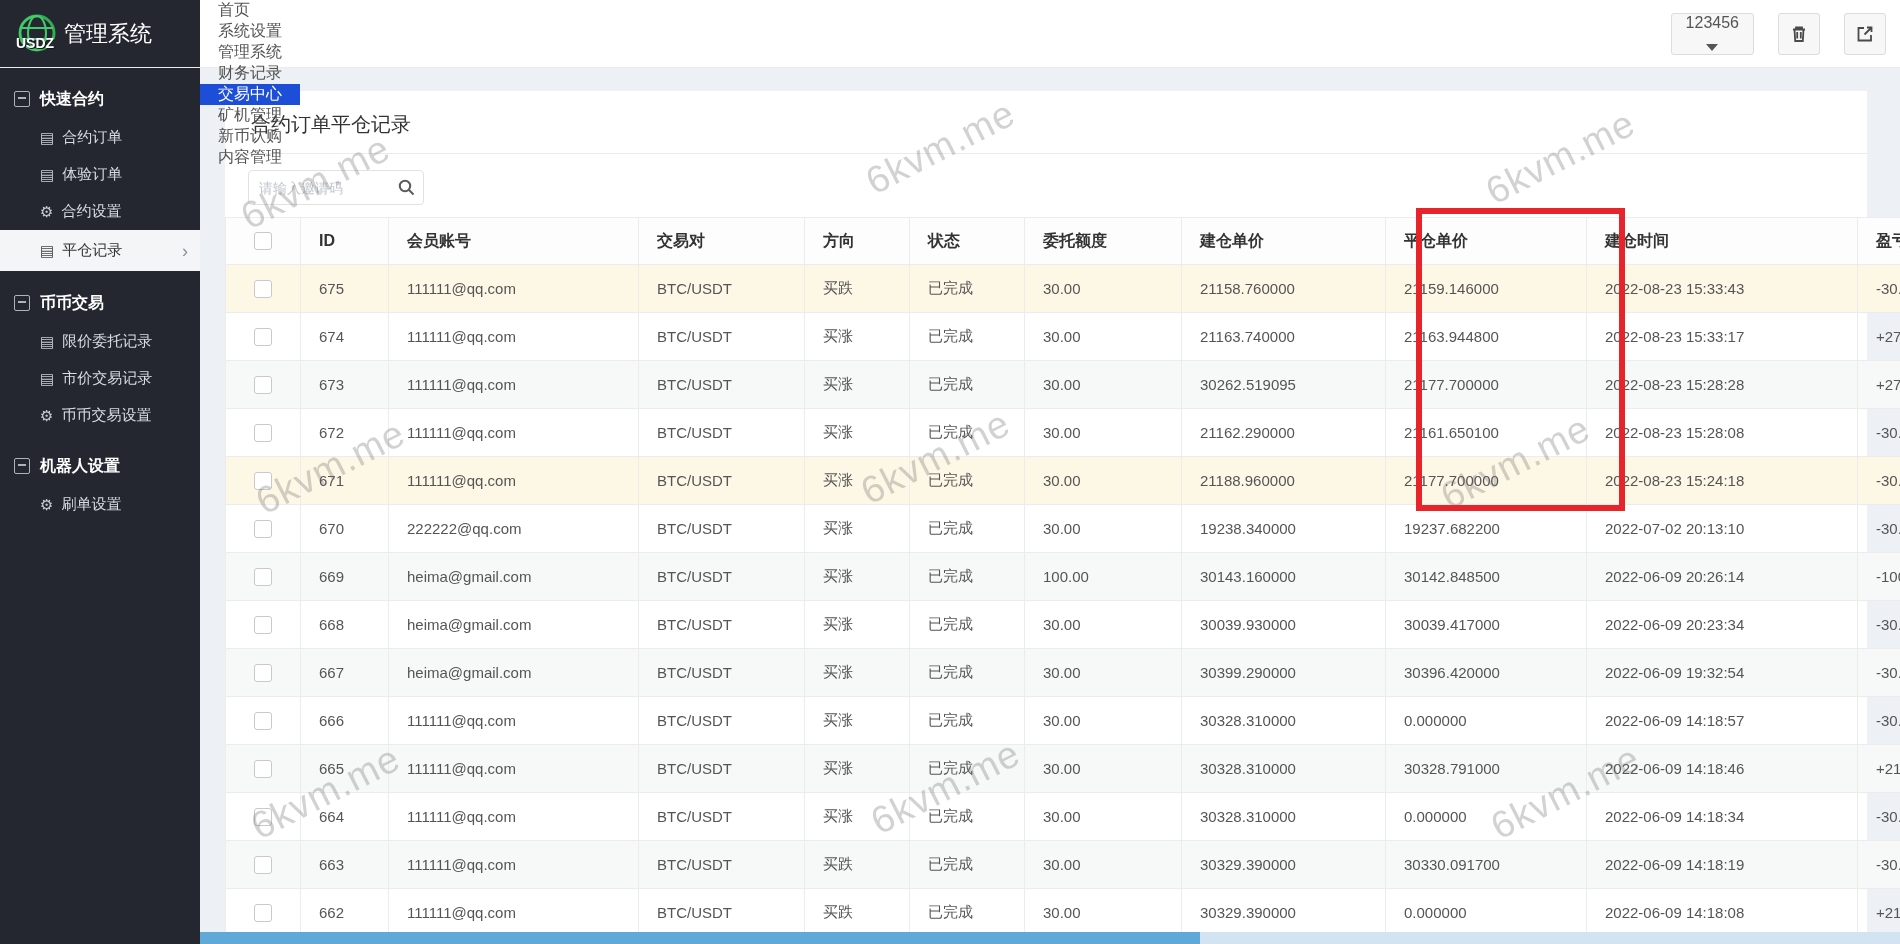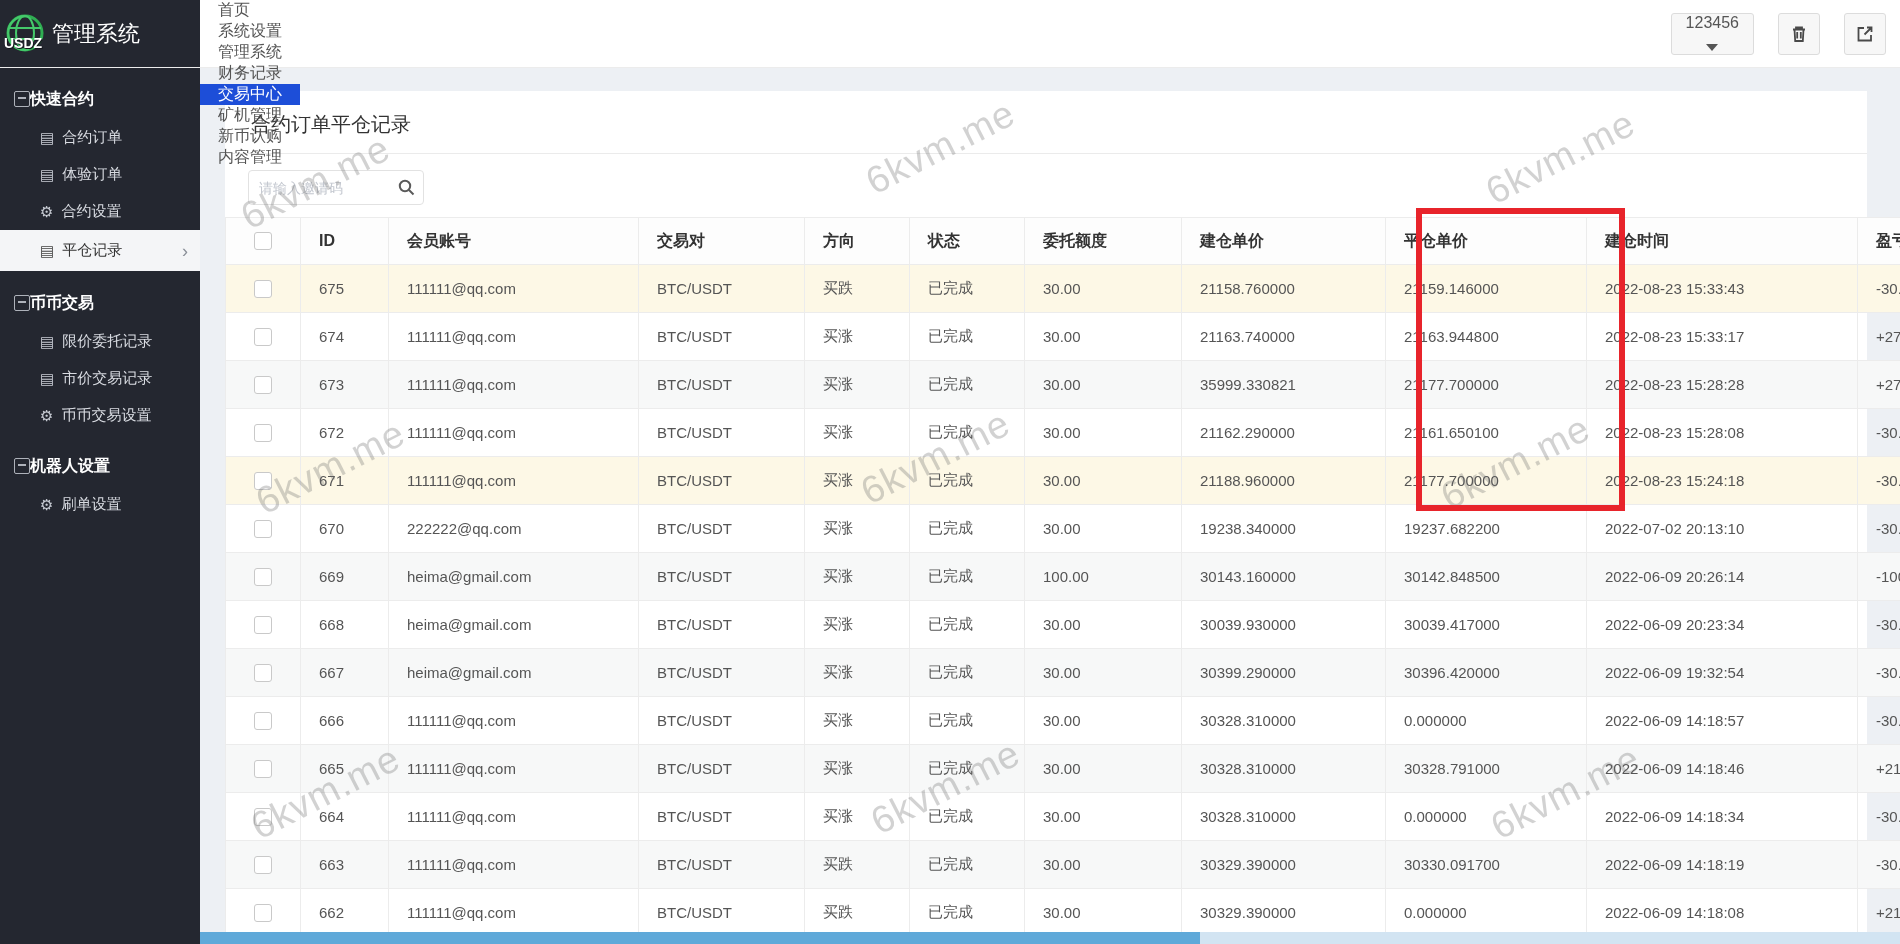--- a/index.html
+++ b/index.html
@@ -1,37 +1,37 @@
 <!DOCTYPE html>
 <html><head>
 <meta charset="utf-8">
 <style>
   html,body{margin:0;padding:0;}
   body{font-family:"Liberation Sans","DejaVu Sans",sans-serif;}
   .app{position:relative;width:1900px;height:944px;overflow:hidden;background:#edf0f4;}
 
   
   .topbar{position:absolute;left:0;top:0;width:1900px;height:67px;background:#fff;border-bottom:1px solid #ececec;display:flex;align-items:stretch;z-index:30;}
-  .logo-area{width:200px;background:#242730;display:flex;align-items:center;padding-left:2px;box-sizing:border-box;position:relative;}
+  .logo-area{width:200px;background:#242730;display:flex;align-items:center;padding-left:14px;box-sizing:border-box;position:relative;}
   .globe{position:relative;width:46px;height:46px;flex:0 0 46px;}
   .usdz{position:absolute;left:2px;bottom:6px;color:#fff;font-weight:bold;font-size:14px;letter-spacing:0;text-shadow:1px 1px 0 #14161c;}
   .brand-title{color:#fff;font-size:22px;margin-left:4px;white-space:nowrap;text-align:center;}
   .nav{display:flex;align-items:stretch;flex-direction:column;}
   .nav-item{display:flex;align-items:center;padding:0 18px;font-size:16px;color:#545454;cursor:pointer;white-space:nowrap;}
   .nav-item.active{background:#1d4ed8;color:#fff;}
   .top-controls{margin-left:auto;display:flex;align-items:center;gap:24px;padding-right:14px;}
   .sel-btn{height:40px;background:#f7f7f7;border:1px solid #dcdcdc;border-radius:3px;display:flex;align-items:center;gap:12px;padding:0 14px;font-size:16px;color:#555;cursor:pointer;flex-direction:column;}
   .caret{width:0;height:0;border-left:6px solid transparent;border-right:6px solid transparent;border-top:7px solid #555;}
   .icon-btn{width:40px;height:40px;background:#f7f7f7;border:1px solid #dcdcdc;border-radius:3px;display:flex;align-items:center;justify-content:center;cursor:pointer;}
   .icon-btn svg{stroke:#4a4a4a;fill:none;stroke-width:1.8;}
 
   
   .sidebar{position:absolute;left:0;top:67px;width:200px;height:877px;background:#242730;z-index:20;}
   .side-section{margin-top:12px;}
-  .side-header{height:40px;display:flex;align-items:center;padding-left:14px;color:#fff;font-size:16px;font-weight:bold;cursor:pointer;}
+  .side-header{height:40px;display:flex;align-items:center;padding-left:14px;color:#fff;font-size:16px;font-weight:bold;cursor:pointer;gap:10px;}
   .minus-box{width:14px;height:14px;border:1px solid #aeb2ba;border-radius:2px;position:relative;flex:0 0 14px;}
   .minus-box::after{content:"";position:absolute;left:3px;right:3px;top:5px;height:2px;background:#aeb2ba;}
   .side-item{height:37px;display:flex;align-items:center;padding-left:40px;color:#d9dce2;font-size:15px;cursor:pointer;gap:8px;position:relative;}
   .side-item .mini-ico{font-size:15px;color:#c9cdd5;line-height:1;}
   .side-item.active{background:#f4f5f7;color:#333;height:41px;}
   .side-item.active .mini-ico{color:#444;}
   .side-item .chev{position:absolute;right:12px;font-size:18px;color:#8a8f98;line-height:1;}
 
   
   .content{position:absolute;left:200px;top:67px;width:1700px;height:877px;background:#edf0f4;}
@@ -220,21 +220,21 @@
               <td class="c-green">+27.000000</td>
             </tr>
             <tr class="row-stripe">
               <td class="cb-cell"><span class="cbx"></span></td>
               <td>673</td>
               <td>111111@qq.com</td>
               <td>BTC/USDT</td>
               <td class="c-green">买涨</td>
               <td class="c-green">已完成</td>
               <td>30.00</td>
-              <td>35999.330821</td>
+              <td>30262.519095</td>
               <td class="c-green">21177.700000</td>
               <td>2022-08-23 15:28:28</td>
               <td class="c-green">+27.000000</td>
             </tr>
             <tr>
               <td class="cb-cell"><span class="cbx"></span></td>
               <td>672</td>
               <td>111111@qq.com</td>
               <td>BTC/USDT</td>
               <td class="c-green">买涨</td>

